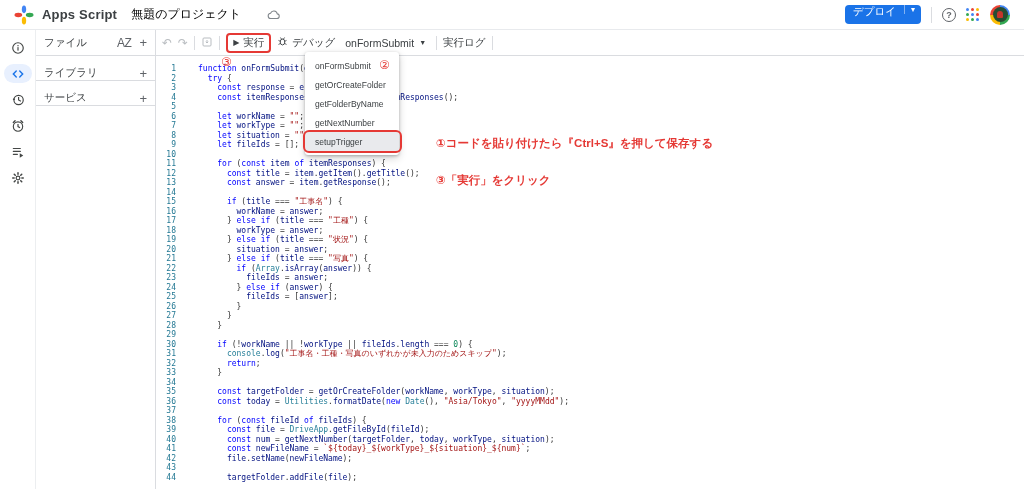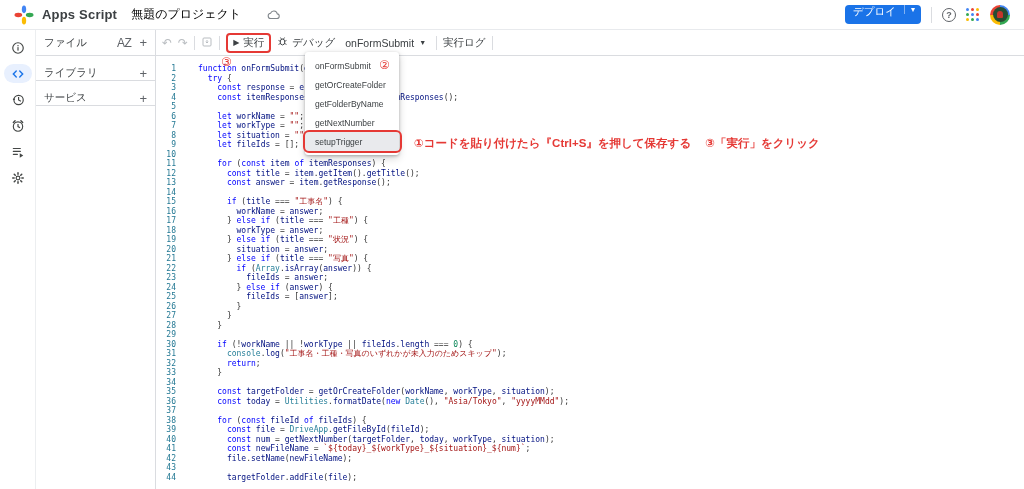--- a/index.html
+++ b/index.html
@@ -75,21 +75,21 @@
              box-shadow:0 1px 3px rgba(0,0,0,.25),0 3px 8px rgba(0,0,0,.18);padding:4px 0;z-index:20}
   .menu-item{position:relative;height:19px;display:flex;align-items:center;padding:0 10px;
              font-size:8.5px;color:#3c4043;cursor:pointer;white-space:nowrap}
   .menu-item.hl{background:#e9eaed}
   .hl-box{position:absolute;left:-2px;right:-3px;top:-2px;bottom:-2px;border:2px solid var(--red);border-radius:6px;pointer-events:none}
 
   .badge{position:absolute;color:var(--red);font-size:12px;z-index:30;font-family:"DejaVu Sans",sans-serif}
   .badge2{left:379px;top:58px}
   .badge3{left:221px;top:55px}
 
-  .annos{position:absolute;left:414px;top:136px;z-index:25;display:flex;flex-direction:row;gap:14px}
+  .annos{position:absolute;left:436px;top:136px;z-index:25;display:flex;flex-direction:column;gap:22px}
   .anno{color:var(--red);font-size:11.5px;font-weight:bold;white-space:nowrap}
 </style>
 </head>
 <body>
 
 <div class="page">
 
   <div class="header">
     <svg class="logo" viewBox="0 0 24 24">
       <g>

